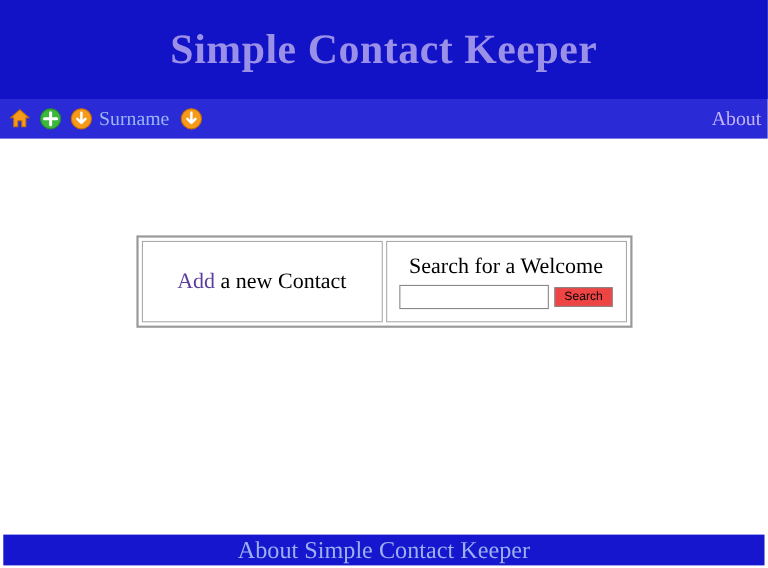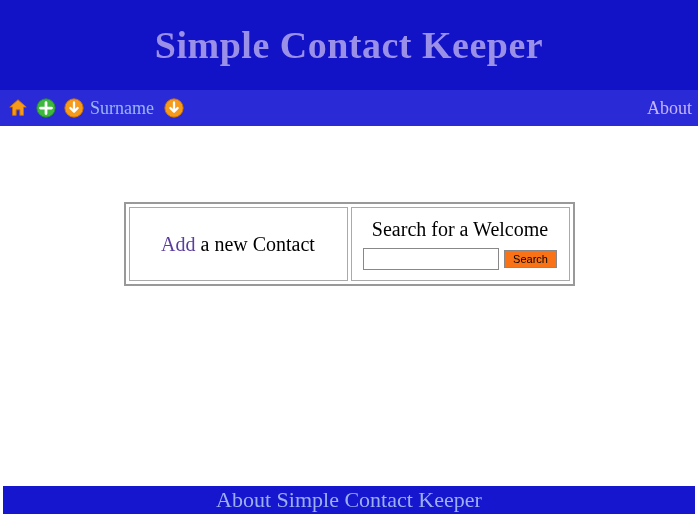--- a/index.html
+++ b/index.html
@@ -63,21 +63,21 @@
   .welcome {
     font-size: 20px;
     color: #000;
     padding: 0 2px 40px 2px;
   }
   .welcome .bold {
     font-weight: bold;
     font-style: italic;
   }
   .options-table {
-    margin: 4px auto;
+    margin: 16px auto;
     border: 2px solid #999;
     border-collapse: separate;
     border-spacing: 3px;
   }
   .options-table td {
     border: 1px solid #aaa;
     width: 205px;
     height: 72px;
     text-align: center;
     font-size: 20px;
@@ -96,21 +96,21 @@
     background: #fff;
     display: inline-block;
     vertical-align: middle;
   }
   .search-button {
     display: inline-block;
     font-family: Arial, sans-serif;
     font-size: 11px;
     padding: 2px 8px;
     border: 1px solid #888;
-    background: #f97316;
+    background: #ef4444;
     vertical-align: middle;
     cursor: pointer;
   }
   .search-row {
     margin-top: 4px;
   }
   .footer {
     position: absolute;
     top: 486px;
     left: 3px;

